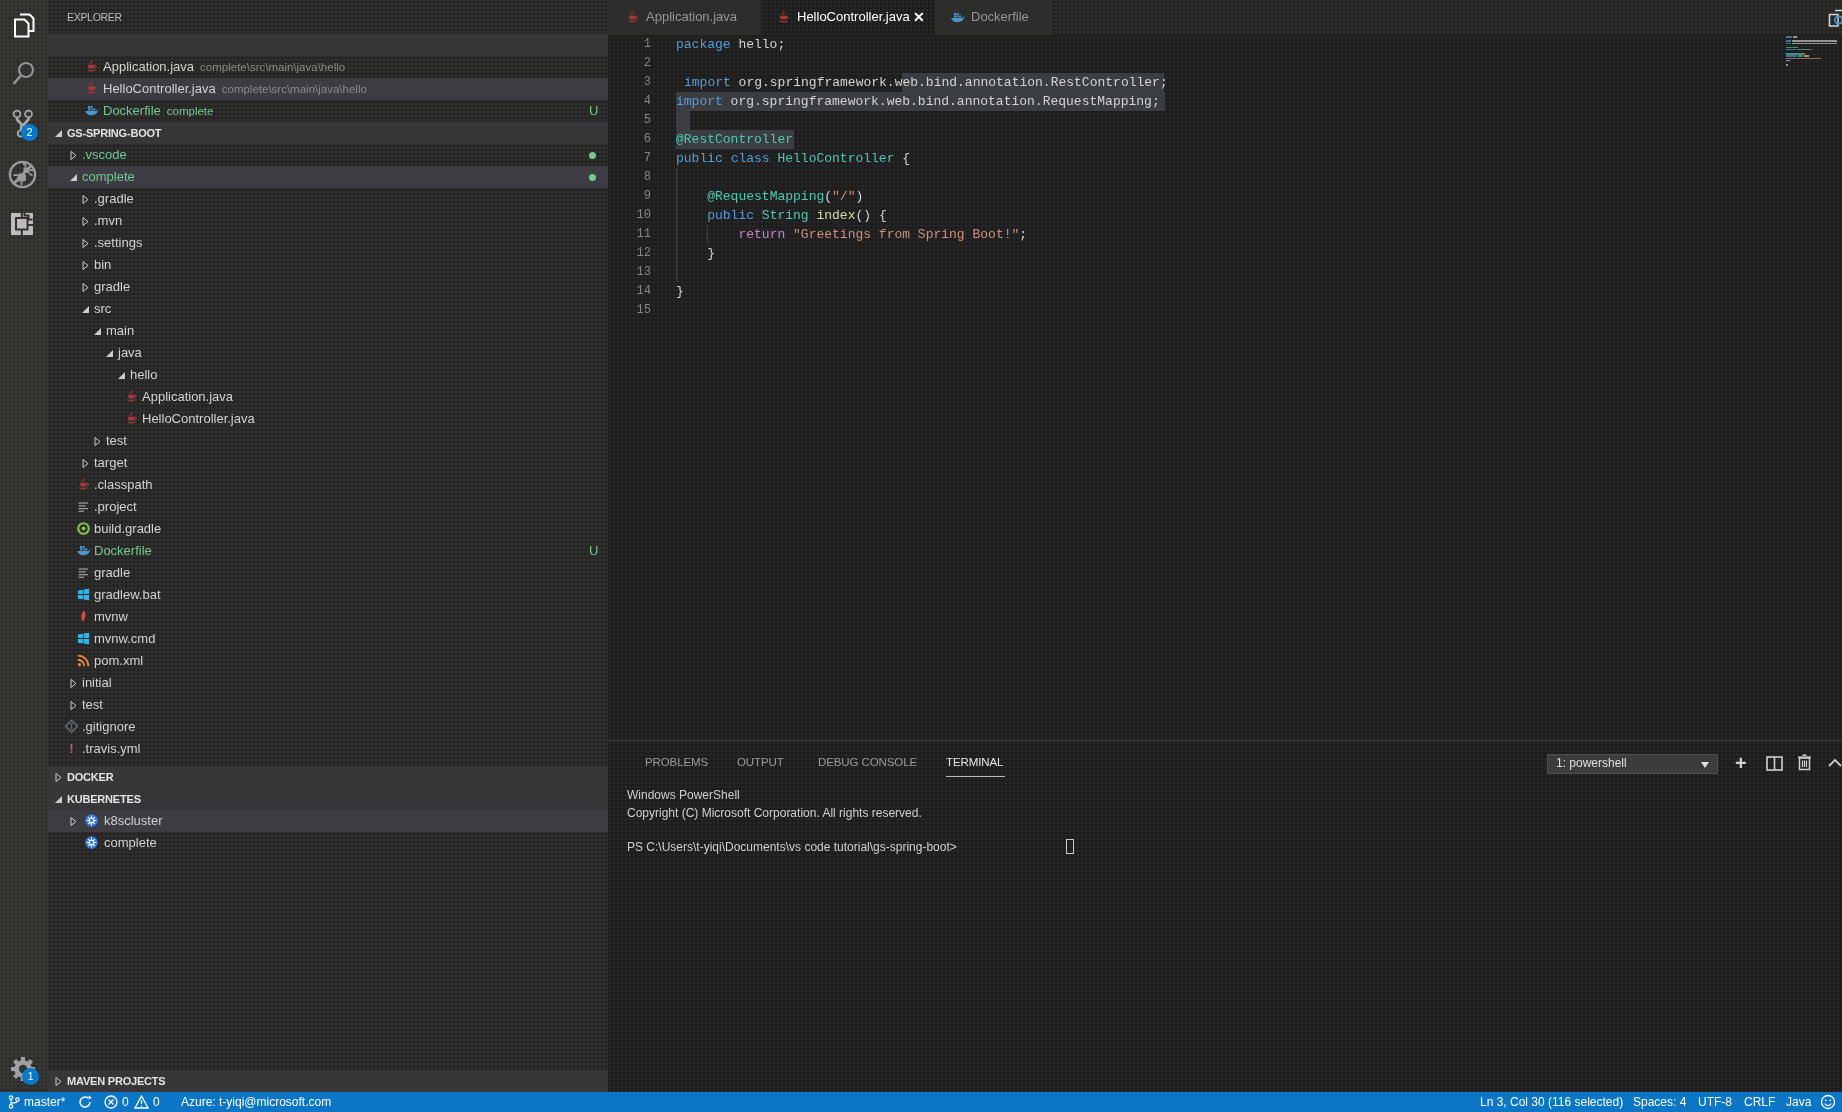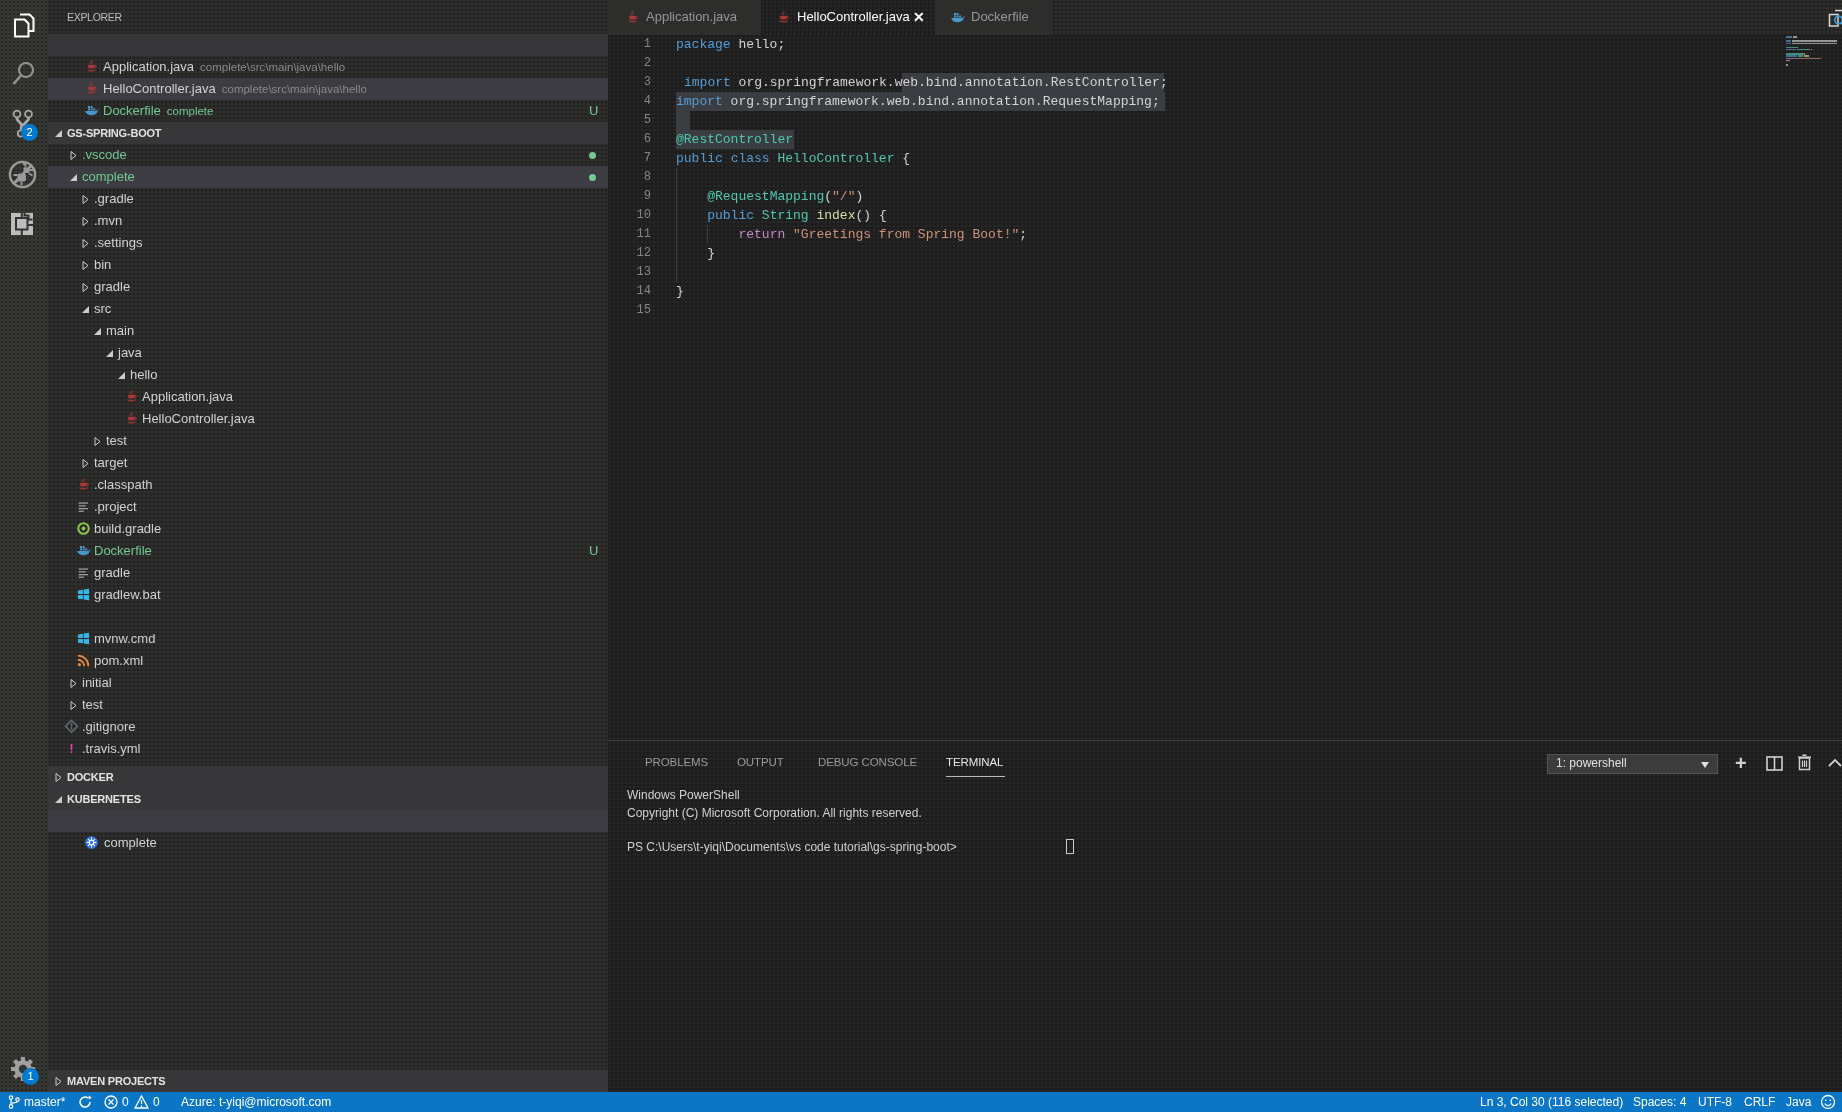--- a/index.html
+++ b/index.html
@@ -374,20 +374,26 @@
     </div>
 <div class="row" style="top:584px">
       <div style="position:absolute;left:28px;top:3px;width:15px;height:15px"><svg width="15" height="15" viewBox="0 0 16 16" style="">
           <path d="M2 3.6 L7.4 2.8 V7.5 H2 Z" fill="#35b5e5"></path>
           <path d="M8.2 2.7 L14 1.9 V7.5 H8.2 Z" fill="#35b5e5"></path>
           <path d="M2 8.4 H7.4 V13.1 L2 12.4 Z" fill="#35b5e5"></path>
           <path d="M8.2 8.4 H14 V14 L8.2 13.2 Z" fill="#35b5e5"></path>
         </svg></div>
       <span class="lbl " style="left:46px">gradlew.bat</span>
     </div>
+<div class="row" style="top:606px">
+      <div style="position:absolute;left:28px;top:3px;width:15px;height:15px"><svg width="15" height="15" viewBox="0 0 16 16" style="">
+          <path d="M8.6 1.6 C5.2 5.2 4.6 9 7.2 13.6 C10.8 9.4 11.2 5.4 8.6 1.6 z" fill="#cf4a44"></path>
+        </svg></div>
+      <span class="lbl " style="left:46px">mvnw</span>
+    </div>
 <div class="row" style="top:628px">
       <div style="position:absolute;left:28px;top:3px;width:15px;height:15px"><svg width="15" height="15" viewBox="0 0 16 16" style="">
           <path d="M2 3.6 L7.4 2.8 V7.5 H2 Z" fill="#35b5e5"></path>
           <path d="M8.2 2.7 L14 1.9 V7.5 H8.2 Z" fill="#35b5e5"></path>
           <path d="M2 8.4 H7.4 V13.1 L2 12.4 Z" fill="#35b5e5"></path>
           <path d="M8.2 8.4 H14 V14 L8.2 13.2 Z" fill="#35b5e5"></path>
         </svg></div>
       <span class="lbl " style="left:46px">mvnw.cmd</span>
     </div>
 <div class="row" style="top:650px">
@@ -433,20 +439,33 @@
       <span class="lbl hdr" style="left:19px">DOCKER</span>
     </div>
 <div class="band" style="top:788px"></div>
     <div class="row" style="top:788px">
       <svg width="9" height="9" viewBox="0 0 9 9" style="position:absolute;left:6px;top:7px">
         <polygon points="8,1 8,8 1,8" fill="#cccccc"></polygon>
       </svg>
       <span class="lbl hdr" style="left:19px">KUBERNETES</span>
     </div>
 <div class="sel" style="top:810px"></div>
+    <div class="row" style="top:810px">
+      <svg width="9" height="9" viewBox="0 0 9 9" style="position:absolute;left:21px;top:7px">
+        <polygon points="2,0.5 2,8.5 7,4.5" fill="none" stroke="#cccccc" stroke-width="1"></polygon>
+      </svg>
+      <div style="position:absolute;left:36px;top:3px;width:15px;height:15px"><svg width="15" height="15" viewBox="0 0 16 16" style="">
+          <circle cx="8" cy="8" r="6.8" fill="#3274e3"></circle>
+          <g stroke="#ffffff" stroke-width="1.2">
+            <path d="M8 2.6 V13.4 M2.8 8 H13.2 M4.4 4.4 L11.6 11.6 M11.6 4.4 L4.4 11.6"></path>
+          </g>
+          <circle cx="8" cy="8" r="2.4" fill="#3274e3" stroke="#ffffff" stroke-width="1.2"></circle>
+        </svg></div>
+      <span class="lbl" style="left:56px">k8scluster</span>
+    </div>
 <div class="row" style="top:832px">
       <div style="position:absolute;left:36px;top:3px;width:15px;height:15px"><svg width="15" height="15" viewBox="0 0 16 16" style="">
           <circle cx="8" cy="8" r="6.8" fill="#3274e3"></circle>
           <g stroke="#ffffff" stroke-width="1.2">
             <path d="M8 2.6 V13.4 M2.8 8 H13.2 M4.4 4.4 L11.6 11.6 M11.6 4.4 L4.4 11.6"></path>
           </g>
           <circle cx="8" cy="8" r="2.4" fill="#3274e3" stroke="#ffffff" stroke-width="1.2"></circle>
         </svg></div>
       <span class="lbl" style="left:56px">complete</span>
     </div>

